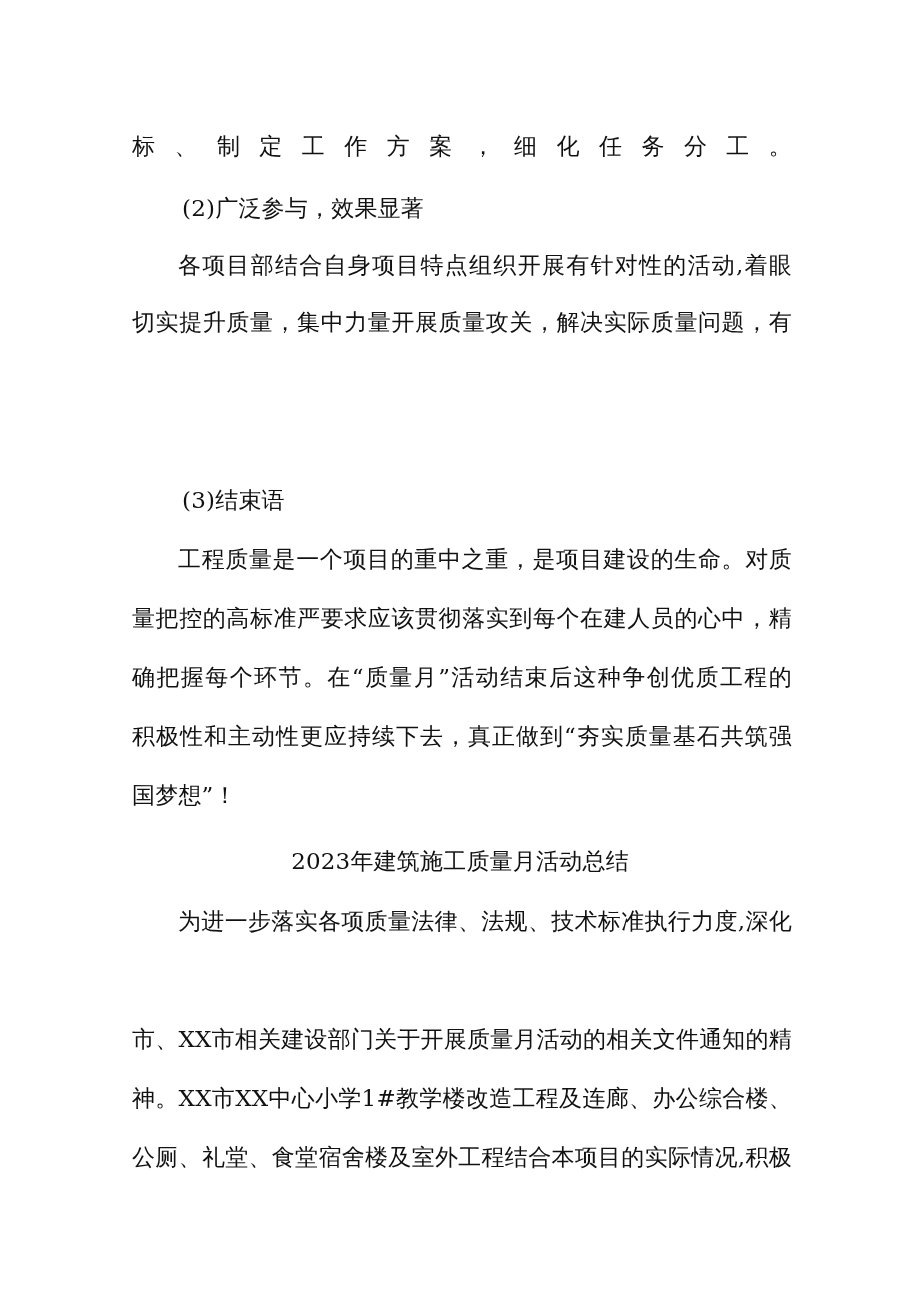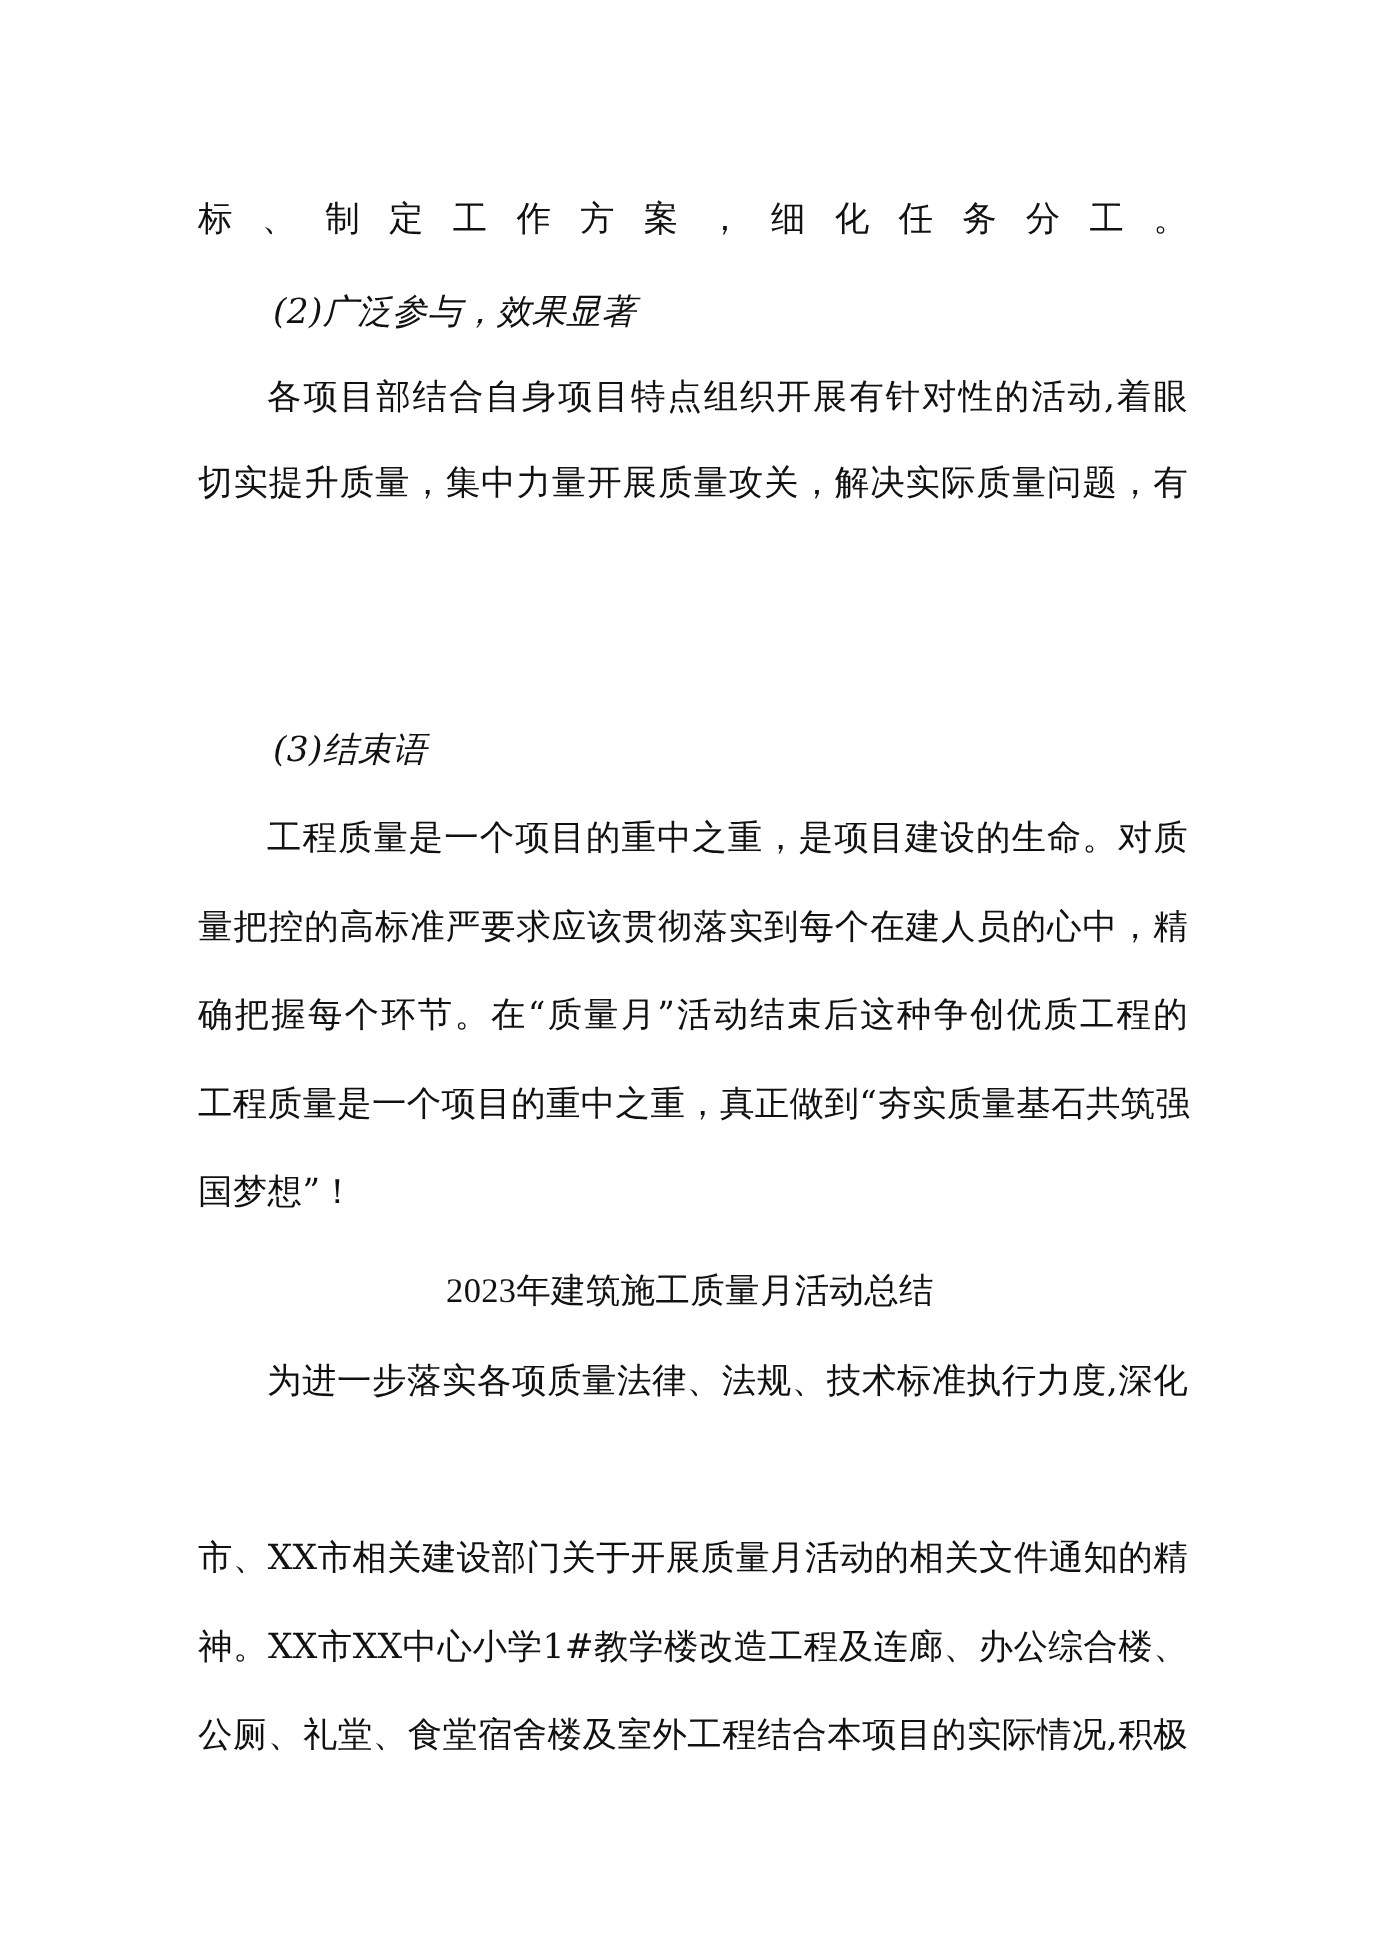--- a/index.html
+++ b/index.html
@@ -3,38 +3,38 @@
 <meta charset="utf-8">
 <style>
   html, body { margin: 0; padding: 0; background: #ffffff; }
   body { width: 920px; height: 1301px; position: relative; overflow: hidden;
          font-family: "DejaVu Serif", "Liberation Serif", serif; color: #111; }
   .page { position: absolute; left: 0; top: 0; width: 740px; height: 1301px; background: #fff; }
   .line { position: absolute; left: 132px; width: 660px; font-size: 23px; line-height: 30px;
           white-space: nowrap; letter-spacing: 0.2px; }
   .justify { text-align: justify; text-align-last: justify; }
   .indent { left: 178px; width: 614px; }
-  .sub { left: 182px; font-style: italic; }
-  .center { left: 0; width: 920px; text-align: center; font-family: Liberation Serif, serif; }
+  .sub { left: 182px; }
+  .center { left: 0; width: 920px; text-align: center; }
 </style>
 </head>
 <body>
 
 <div class="page">
   <div class="line justify" style="top:131px">标、制定工作方案，细化任务分工。</div>
 
   <div class="line sub" style="top:193px">(2)广泛参与，效果显著</div>
   <div class="line justify indent" style="top:250px">各项目部结合自身项目特点组织开展有针对性的活动,着眼</div>
   <div class="line justify" style="top:307px">切实提升质量，集中力量开展质量攻关，解决实际质量问题，有</div>
 
   <div class="line sub" style="top:485px">(3)结束语</div>
   <div class="line justify" style="top:603px">量把控的高标准严要求应该贯彻落实到每个在建人员的心中，精</div>
   <div class="line justify indent" style="top:544px">工程质量是一个项目的重中之重，是项目建设的生命。对质</div>
   <div class="line justify" style="top:662px">确把握每个环节。在“质量月”活动结束后这种争创优质工程的</div>
-  <div class="line justify" style="top:721px">工程质量是一个项目的重中之重，真正做到“夯实质量基石共筑强</div>
+  <div class="line justify" style="top:721px">积极性和主动性更应持续下去，真正做到“夯实质量基石共筑强</div>
   <div class="line" style="top:780px">国梦想”！</div>
 
   <div class="line center" style="top:846px">2023年建筑施工质量月活动总结</div>
 
   <div class="line justify indent" style="top:906px">为进一步落实各项质量法律、法规、技术标准执行力度,深化</div>
   <div class="line justify" style="top:1024px">市、XX市相关建设部门关于开展质量月活动的相关文件通知的精</div>
   <div class="line justify" style="top:1083px">神。XX市XX中心小学1#教学楼改造工程及连廊、办公综合楼、</div>
   <div class="line justify" style="top:1142px">公厕、礼堂、食堂宿舍楼及室外工程结合本项目的实际情况,积极</div>
 </div>
 

